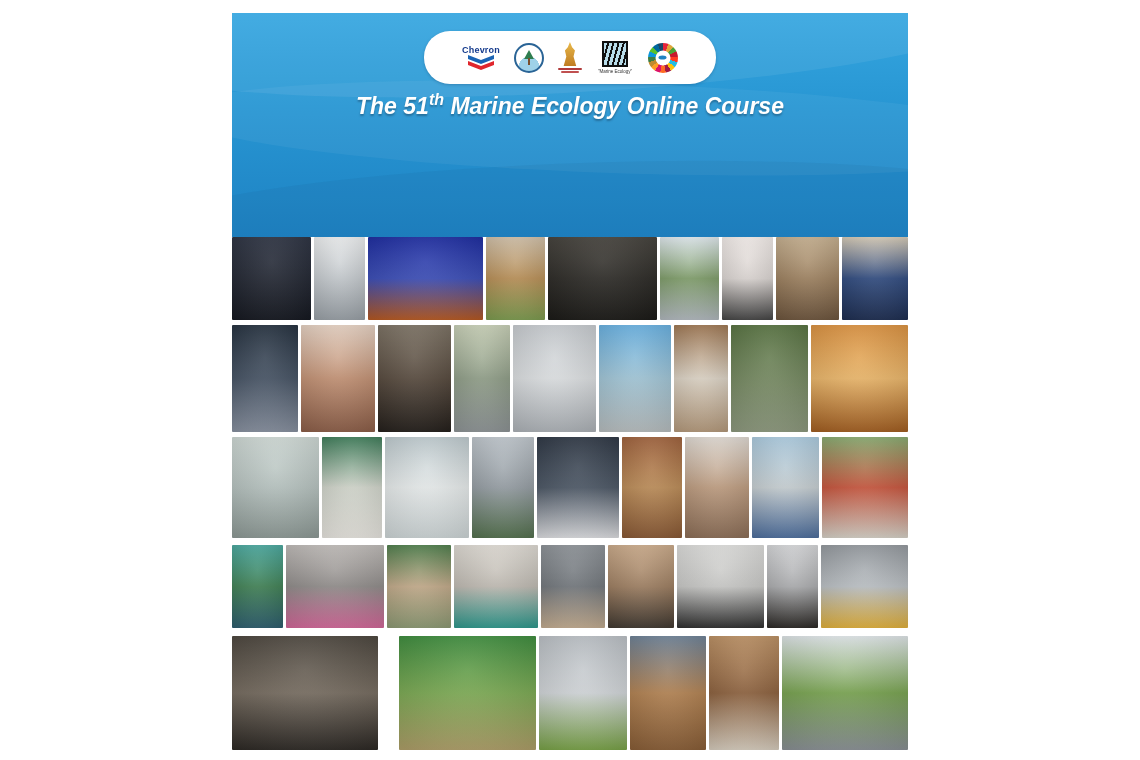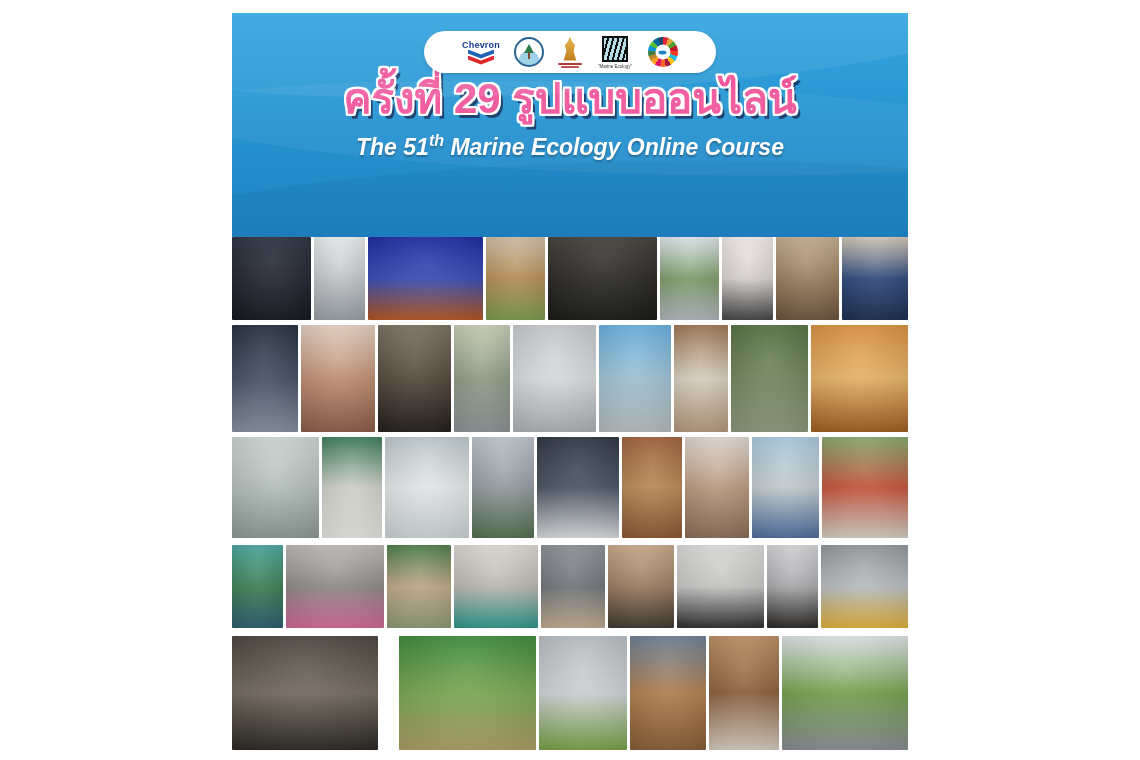--- a/index.html
+++ b/index.html
@@ -12,21 +12,21 @@
   .header{
     position:relative;height:224px;overflow:hidden;
     background:linear-gradient(180deg,#35a6e0 0%,#2795d2 45%,#1e82c3 100%);
   }
   .wave{position:absolute;border-radius:50%;pointer-events:none;}
   .wave.w1{top:-40px;left:-120px;width:900px;height:120px;background:rgba(255,255,255,0.07);transform:rotate(-3deg);}
   .wave.w2{top:70px;left:-60px;width:880px;height:90px;background:rgba(255,255,255,0.05);transform:rotate(2deg);}
   .wave.w3{top:150px;left:-100px;width:900px;height:110px;background:rgba(10,50,90,0.06);transform:rotate(-2deg);}
   
   .logo-pill{
-    position:relative;width:292px;height:42px;margin:18px auto 0;background:#ffffff;
+    position:relative;width:292px;height:53px;margin:18px auto 0;background:#ffffff;
     border-radius:26px;display:flex;align-items:center;justify-content:center;gap:14px;
     box-shadow:0 1px 3px rgba(0,40,80,.25);
   }
   .logo{display:flex;flex-direction:column;align-items:center;justify-content:center;}
   .chevron-word{font-size:9px;font-weight:bold;color:#143a8c;letter-spacing:.2px;line-height:10px;}
   .chev{width:26px;height:9px;clip-path:polygon(0 0,50% 55%,100% 0,100% 45%,50% 100%,0 45%);}
   .chev.blue{background:#1b64b4;}
   .chev.red{background:#e0262d;margin-top:-3px;}
   .seal{width:30px;height:30px;border-radius:50%;border:2px solid #2a6496;box-sizing:border-box;
         background:radial-gradient(circle at 50% 85%,#9fd2e8 0 40%,#ffffff 41%);position:relative;}
@@ -98,21 +98,20 @@
       </div>
       <div class="logo">
         <div class="sdg ring" style="background: conic-gradient(rgb(229, 36, 59) 0deg, rgb(229, 36, 59) 21.1765deg, rgb(221, 166, 58) 21.1765deg, rgb(221, 166, 58) 42.3529deg, rgb(76, 159, 56) 42.3529deg, rgb(76, 159, 56) 63.5294deg, rgb(197, 25, 45) 63.5294deg, rgb(197, 25, 45) 84.7059deg, rgb(255, 58, 33) 84.7059deg, rgb(255, 58, 33) 105.882deg, rgb(38, 189, 226) 105.882deg, rgb(38, 189, 226) 127.059deg, rgb(252, 195, 11) 127.059deg, rgb(252, 195, 11) 148.235deg, rgb(162, 25, 66) 148.235deg, rgb(162, 25, 66) 169.412deg, rgb(253, 105, 37) 169.412deg, rgb(253, 105, 37) 190.588deg, rgb(221, 19, 103) 190.588deg, rgb(221, 19, 103) 211.765deg, rgb(253, 157, 36) 211.765deg, rgb(253, 157, 36) 232.941deg, rgb(191, 139, 46) 232.941deg, rgb(191, 139, 46) 254.118deg, rgb(63, 126, 68) 254.118deg, rgb(63, 126, 68) 275.294deg, rgb(10, 151, 217) 275.294deg, rgb(10, 151, 217) 296.471deg, rgb(86, 192, 43) 296.471deg, rgb(86, 192, 43) 317.647deg, rgb(0, 104, 157) 317.647deg, rgb(0, 104, 157) 338.824deg, rgb(25, 72, 106) 338.824deg, rgb(25, 72, 106) 360deg);">
             <div class="hole">
               <div class="fish"></div>
             </div>
           </div>
       </div>
     </div>
 
-    <div class="title line2" style="color: rgb(240, 86, 155);">ครั้งที่ 29  รูปแบบออนไลน์</div>
 
     <div class="subtitle"><span>The 51</span><sup>th</sup><span> Marine Ecology Online Course</span></div>
   </div>
 
   <div class="collage">
       <div class="collage-row" style="height: 83px; margin-top: 0px;">
         <div class="tile" title="student in dark navy jacket, dim room" style="flex-grow: 80; background: linear-gradient(rgb(43, 49, 64), rgb(23, 26, 34));"></div>
         <div class="tile" title="mirror selfie in bright bathroom" style="flex-grow: 52; background: linear-gradient(rgb(233, 235, 236), rgb(194, 199, 203), rgb(154, 161, 167));"></div>
         <div class="tile" title="night festival with lantern towers" style="flex-grow: 117; background: linear-gradient(rgb(27, 42, 158), rgb(57, 75, 180), rgb(184, 90, 34));"></div>
         <div class="tile" title="smiling woman with light brown hair, green top" style="flex-grow: 60; background: linear-gradient(rgb(205, 189, 166), rgb(182, 141, 85), rgb(125, 156, 80));"></div>

